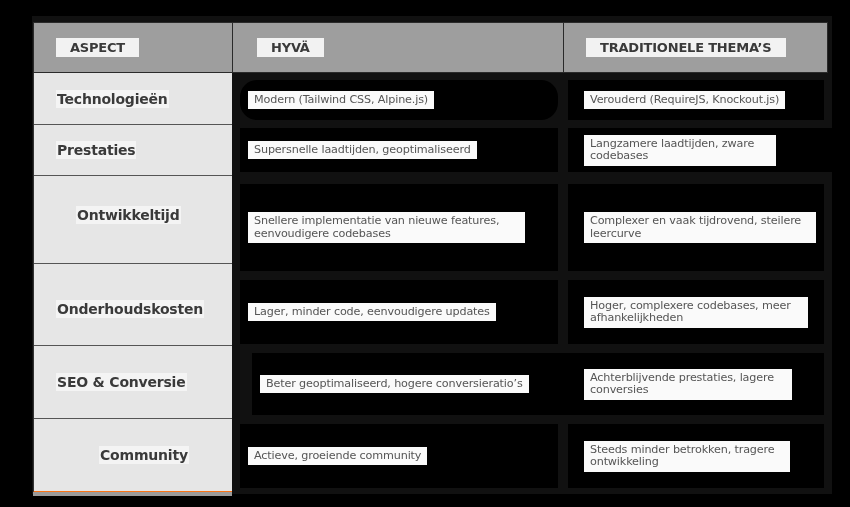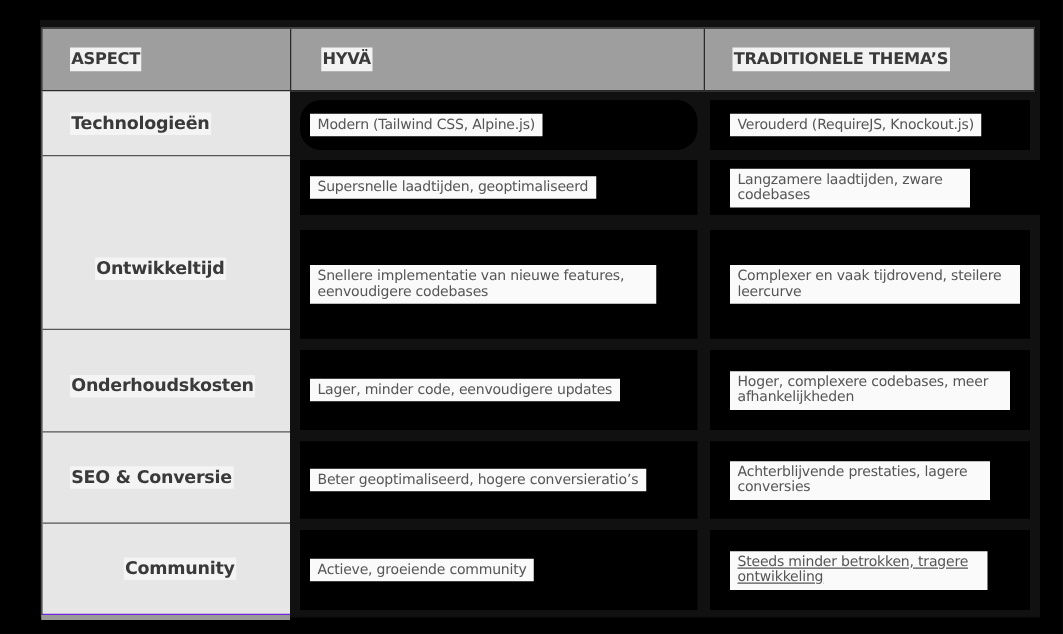--- a/index.html
+++ b/index.html
@@ -14,25 +14,25 @@
   .hdr {
     position:absolute; left:33px; top:22px; width:795px; height:51px;
     background:#9e9e9e; border:1px solid #2a2a2a; box-sizing:border-box;
   }
   .hdr-cell {
     position:absolute; top:0; height:49px; display:flex; align-items:center;
     border-right:1px solid #2a2a2a; box-sizing:border-box;
   }
   .hdr-label {
     background:#f2f2f2; color:#3a3a3a; font-weight:bold; font-size:13px;
-    padding:2px 1px; letter-spacing:-0.2px;
+    padding:2px 14px; letter-spacing:-0.2px;
   }
   .aspect-col {
     position:absolute; left:33px; top:73px; width:199px; height:420px;
-    background:#e6e6e6; border-left:1px solid #333; border-bottom:2px solid #6d28d9;
+    background:#e6e6e6; border-left:1px solid #333; border-bottom:2px solid #f97316;
     box-sizing:border-box;
   }
   .aspect-row {
     position:absolute; left:0; width:198px; display:flex; align-items:center;
     border-bottom:1px solid #555; box-sizing:border-box;
   }
   .aspect-label {
     margin-left:22px; background:#f4f4f4; color:#3a3a3a; font-weight:bold; font-size:14px;
     padding:1px 1px; letter-spacing:-0.2px;
   }
@@ -62,20 +62,23 @@
   </div>
   <div class="hdr-cell" style="left:530px;width:264px;padding-left:22px;border-right:none;">
     <span class="hdr-label">TRADITIONELE THEMA’S</span>
   </div>
 </div>
 
 <div class="aspect-col">
   <div class="aspect-row" style="top:0;height:52px;">
     <span class="aspect-label">Technologieën</span>
   </div>
+  <div class="aspect-row" style="top:52px;height:51px;">
+    <span class="aspect-label">Prestaties</span>
+  </div>
   <div class="aspect-row" style="top:94px;height:97px;padding-left:20px;">
     <span class="aspect-label">Ontwikkeltijd</span>
   </div>
   <div class="aspect-row" style="top:200px;height:73px;">
     <span class="aspect-label">Onderhoudskosten</span>
   </div>
   <div class="aspect-row" style="top:273px;height:73px;">
     <span class="aspect-label">SEO &amp; Conversie</span>
   </div>
   <div class="aspect-row" style="top:346px;height:72px;border-bottom:none;margin-left:43px;">
@@ -89,21 +92,21 @@
 </div>
 <div class="data-cell" style="left:240px;top:128px;width:318px;height:44px;">
   <span class="data-text" style="margin-left:8px;">Supersnelle laadtijden, geoptimaliseerd</span>
 </div>
 <div class="data-cell" style="left:240px;top:184px;width:318px;height:87px;">
   <span class="data-text" style="margin-left:8px;max-width:265px;">Snellere implementatie van nieuwe features, eenvoudigere codebases</span>
 </div>
 <div class="data-cell" style="left:240px;top:280px;width:318px;height:64px;">
   <span class="data-text" style="margin-left:8px;">Lager, minder code, eenvoudigere updates</span>
 </div>
-<div class="data-cell" style="left:240px;top:353px;width:318px;height:62px;">
+<div class="data-cell" style="left:252px;top:353px;width:318px;height:62px;">
   <span class="data-text" style="margin-left:8px;">Beter geoptimaliseerd, hogere conversieratio’s</span>
 </div>
 <div class="data-cell" style="left:240px;top:424px;width:318px;height:64px;">
   <span class="data-text" style="margin-left:8px;">Actieve, groeiende community</span>
 </div>
 
 <div class="data-cell" style="left:568px;top:80px;width:256px;height:40px;">
   <span class="data-text" style="margin-left:16px;">Verouderd (RequireJS, Knockout.js)</span>
 </div>
 <div class="data-cell" style="left:568px;top:128px;width:268px;height:44px;">
@@ -112,14 +115,14 @@
 <div class="data-cell" style="left:568px;top:184px;width:256px;height:87px;">
   <span class="data-text" style="margin-left:16px;max-width:220px;">Complexer en vaak tijdrovend, steilere leercurve</span>
 </div>
 <div class="data-cell" style="left:568px;top:280px;width:256px;height:64px;">
   <span class="data-text" style="margin-left:16px;max-width:212px;">Hoger, complexere codebases, meer afhankelijkheden</span>
 </div>
 <div class="data-cell" style="left:568px;top:353px;width:256px;height:62px;">
   <span class="data-text" style="margin-left:16px;max-width:196px;">Achterblijvende prestaties, lagere conversies</span>
 </div>
 <div class="data-cell" style="left:568px;top:424px;width:256px;height:64px;">
-  <span class="data-text" style="margin-left:16px;max-width:194px;text-decoration:underline;">Steeds minder betrokken, tragere ontwikkeling</span>
+  <span class="data-text" style="margin-left:16px;max-width:194px;">Steeds minder betrokken, tragere ontwikkeling</span>
 </div>
 
 </body></html>

